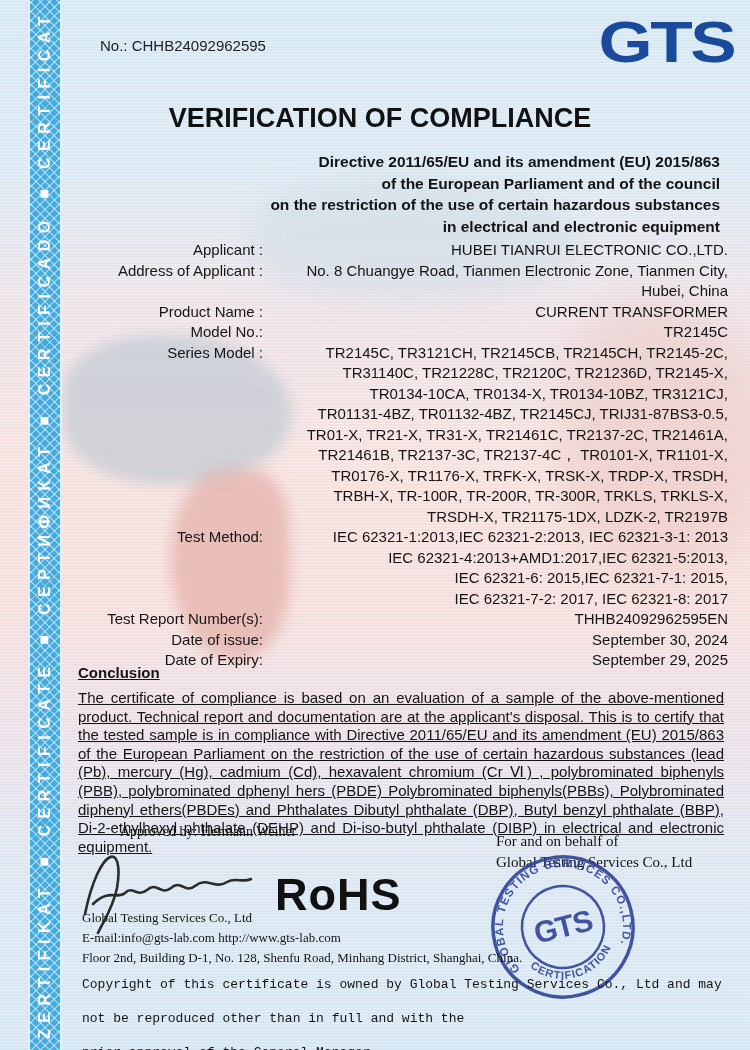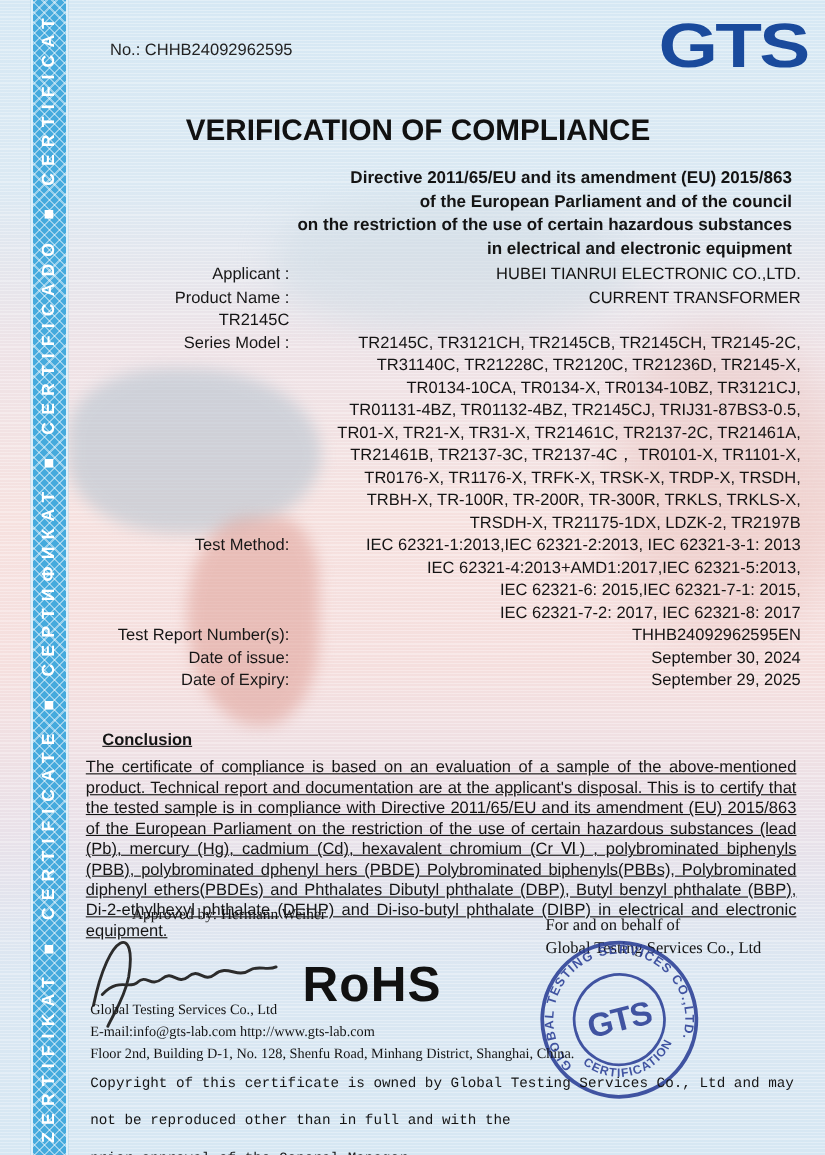--- a/index.html
+++ b/index.html
@@ -27,21 +27,21 @@
   .abs{position:absolute;}
   .cert-no{left:100px;top:37px;font-size:15px;color:#222;}
   .logo{right:16px;top:14px;font-weight:bold;font-size:57px;letter-spacing:-2px;color:var(--brand_blue,#1a4a9c);
     transform:scaleX(1.22);transform-origin:right top;line-height:1;}
   .title{left:40px;top:103px;width:680px;text-align:center;font-size:27px;font-weight:bold;color:#111;}
   .directive{left:40px;top:151px;width:680px;text-align:right;font-size:15.5px;font-weight:bold;line-height:21.7px;white-space:pre-line;}
   .fields{left:78px;top:240px;width:650px;font-size:15px;line-height:20.5px;}
   .frow{display:grid;grid-template-columns:185px 1fr;text-align:right;}
   .flabel{color:#161616;}
   .fvalue{white-space:pre-line;}
-  .concl-h{left:78px;top:664px;font-size:15px;font-weight:bold;text-decoration:underline;margin-left:15px;}
+  .concl-h{left:78px;top:664px;font-size:15px;font-weight:bold;text-decoration:underline;}
   .concl-b{left:78px;top:689px;width:646px;font-size:15px;line-height:18.6px;text-align:justify;text-decoration:underline;}
   .approved{left:80px;top:824px;font-family:"Liberation Serif",serif;font-size:14px;margin-left:40px;}
   .sig{left:75px;top:838px;}
   .rohs{left:275px;top:849px;font-size:45px;font-weight:bold;letter-spacing:1px;color:#111;margin-top:20px;}
   .behalf{left:496px;top:831px;font-family:"Liberation Serif",serif;font-size:15px;line-height:21px;white-space:pre-line;}
   .stamp{left:478px;top:842px;opacity:.88;transform:rotate(-14deg);}
   .footer{left:82px;top:908px;font-size:13px;}
   .footer .f-serif{font-family:"Liberation Serif",serif;line-height:19px;margin:0 0 1px 0;}
   .footer .f-copy{font-family:Liberation Mono, monospace;line-height:34px;margin-top:0;white-space:pre-line;width:645px;}
 </style>
@@ -67,24 +67,30 @@
 of the European Parliament and of the council
 on the restriction of the use of certain hazardous substances
 in electrical and electronic equipment</div>
 
   <div class="abs fields">
     <div class="frow">
       <span class="flabel">Applicant :</span>
       <span class="fvalue">HUBEI TIANRUI ELECTRONIC CO.,LTD.</span>
     </div>
     <div class="frow">
+      <span class="flabel">Address of Applicant :</span>
+      <span class="fvalue">No. 8 Chuangye Road, Tianmen Electronic Zone, Tianmen City,
+Hubei, China</span>
+    </div>
+    <div class="frow">
       <span class="flabel">Product Name :</span>
       <span class="fvalue">CURRENT TRANSFORMER</span>
     </div>
     <div class="frow">
+      <span class="flabel">Model No.:</span>
       <span class="fvalue">TR2145C</span>
     </div>
     <div class="frow">
       <span class="flabel">Series Model :</span>
       <span class="fvalue">TR2145C, TR3121CH, TR2145CB, TR2145CH, TR2145-2C,
 TR31140C, TR21228C, TR2120C, TR21236D, TR2145-X,
 TR0134-10CA, TR0134-X, TR0134-10BZ, TR3121CJ,
 TR01131-4BZ, TR01132-4BZ, TR2145CJ, TRIJ31-87BS3-0.5,
 TR01-X, TR21-X, TR31-X, TR21461C, TR2137-2C, TR21461A,
 TR21461B, TR2137-3C, TR2137-4C， TR0101-X, TR1101-X,

